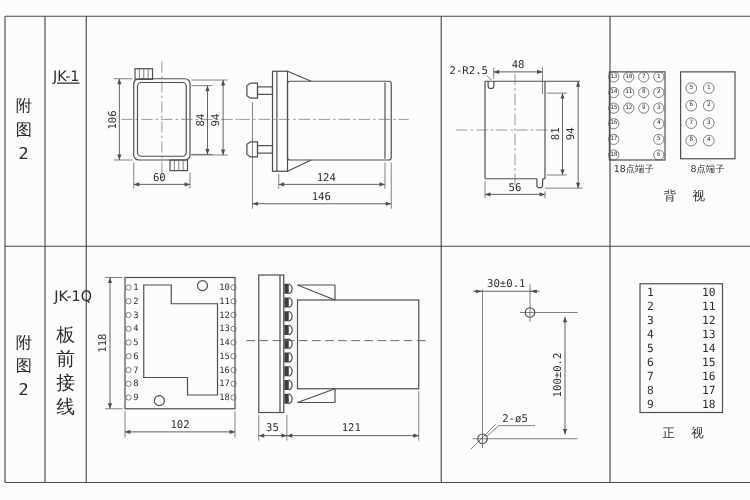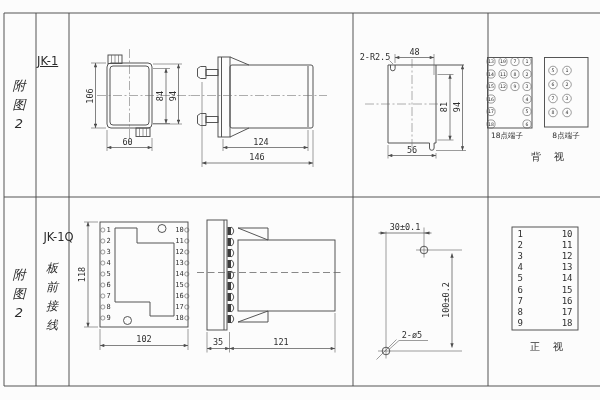--- a/index.html
+++ b/index.html
@@ -19,27 +19,27 @@
   
   text { fill:#2e2e2e; }
   .dim  { font:8.5px "DejaVu Sans Mono","Liberation Mono",monospace; text-anchor:middle; }
   .cnum { font:4.8px "DejaVu Sans Mono","Liberation Mono",monospace; text-anchor:middle; dominant-baseline:central; }
   .tnum { font:7px "DejaVu Sans Mono","Liberation Mono",monospace; dominant-baseline:central; }
   .tabnum { font:9px "DejaVu Sans Mono","Liberation Mono",monospace; }
   .tlabel { font:7.5px "DejaVu Sans",sans-serif; text-anchor:middle; }
   .vlabel { font:10px "DejaVu Sans",sans-serif; text-anchor:middle; letter-spacing:5px; }
   .end { text-anchor:end; }
   
-  .vstack { position:absolute; word-break:break-all; text-align:center; color:#2b2b2b;font-style:italic; }
+  .vstack { position:absolute; word-break:break-all; text-align:center; color:#2b2b2b; }
   .fig1   { left:9px;  top:76px;  width:20px; font-size:13px;   line-height:19px; }
   .fig2   { left:9px;  top:265px; width:20px; font-size:13px;   line-height:19px; }
-  .model1 { left:37px; top:54px;  width:32px; font-size:11.5px; position:absolute; color:#2b2b2b;text-decoration:underline; }
+  .model1 { left:37px; top:54px;  width:32px; font-size:11.5px; text-align:center; position:absolute; color:#2b2b2b;text-decoration:underline; }
   .model2 { left:35px; top:230px; width:47px; font-size:11.5px; text-align:center; position:absolute; color:#2b2b2b; }
   .wir1   { left:45px; top:74px;  width:14px; font-size:12.5px; line-height:19px; }
-  .wir2   { left:45px; top:259px; width:14px; font-size:12px; line-height:19px;text-align:center; }
+  .wir2   { left:45px; top:259px; width:14px; font-size:15px; line-height:19px;text-align:center; }
 </style>
 </head>
 <body>
 
 <div class="sheet">
 
 <svg width="600" height="400" viewBox="0 0 600 400">
   <defs>
     <marker id="ar" viewBox="0 0 10 8" refX="9.5" refY="4" markerWidth="8" markerHeight="5.5" orient="auto-start-reverse">
       <path d="M0.5,0.5 L9.5,4 L0.5,7.5 Z" fill="#4d4d4d" stroke="none"></path>

